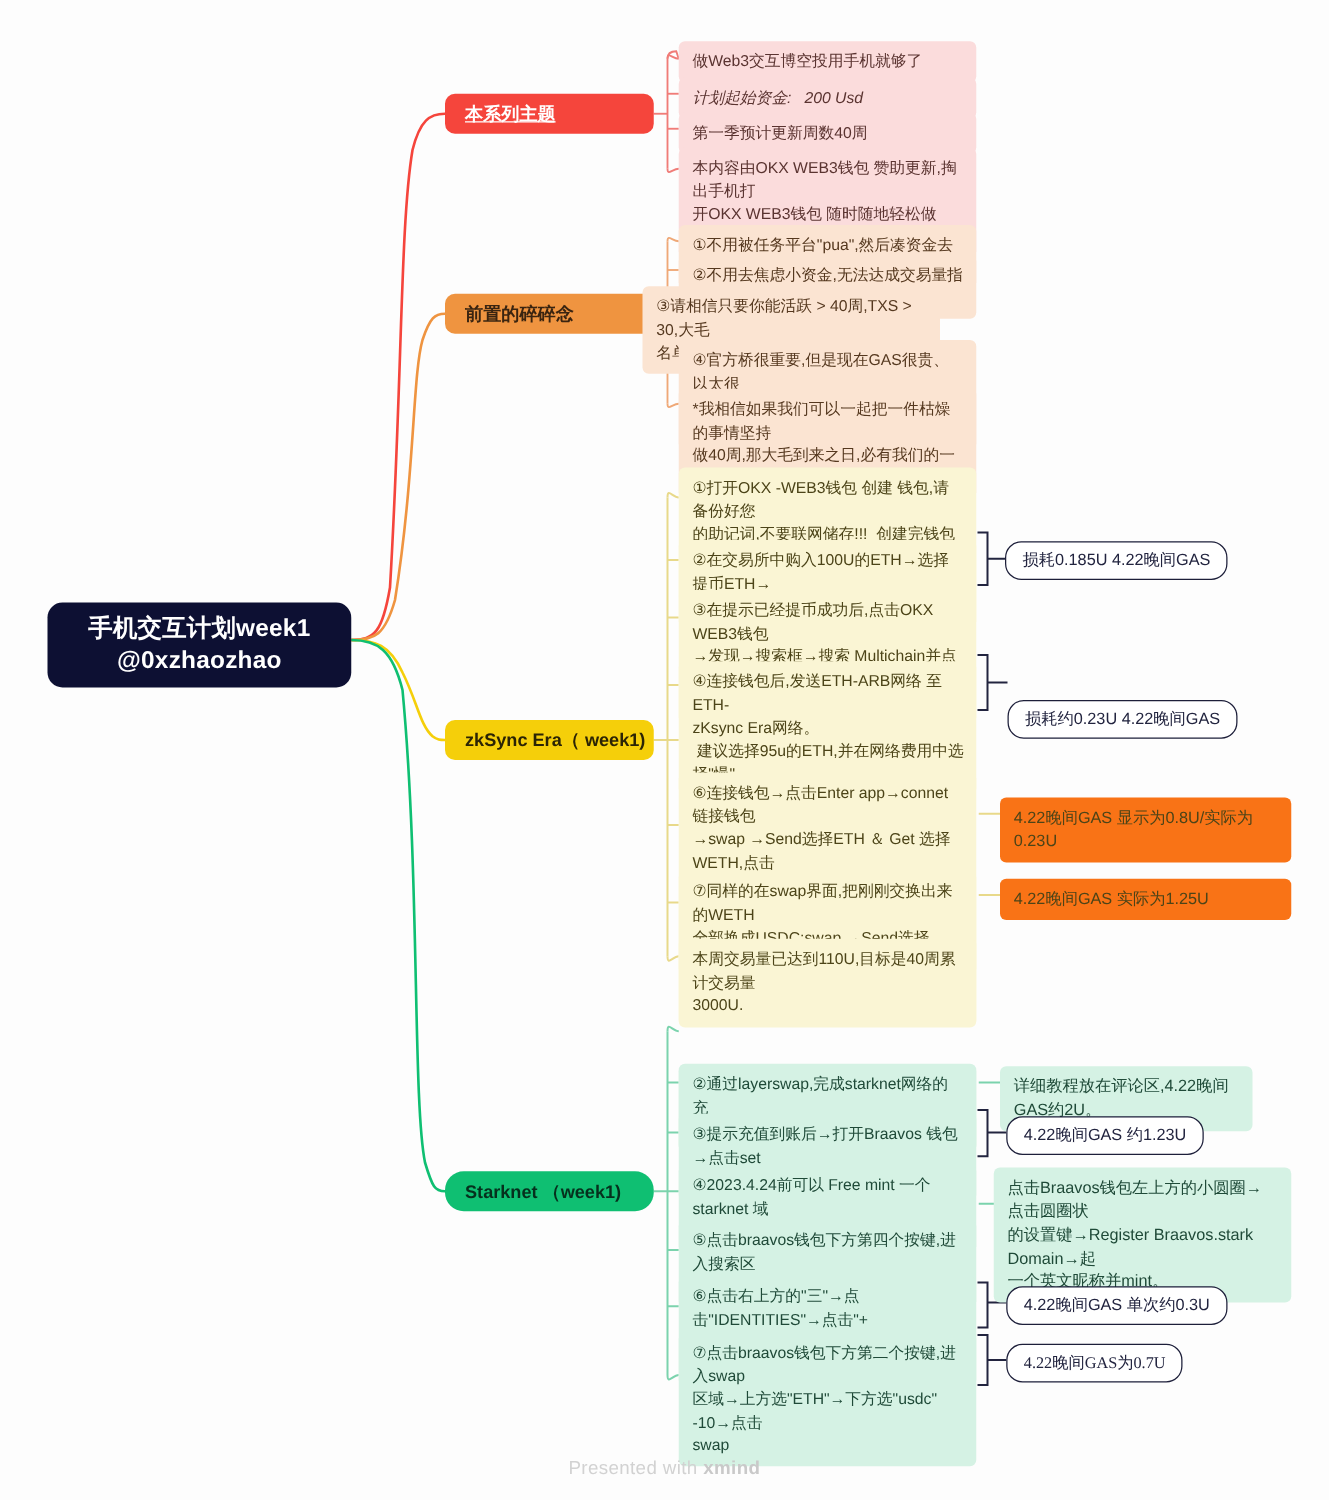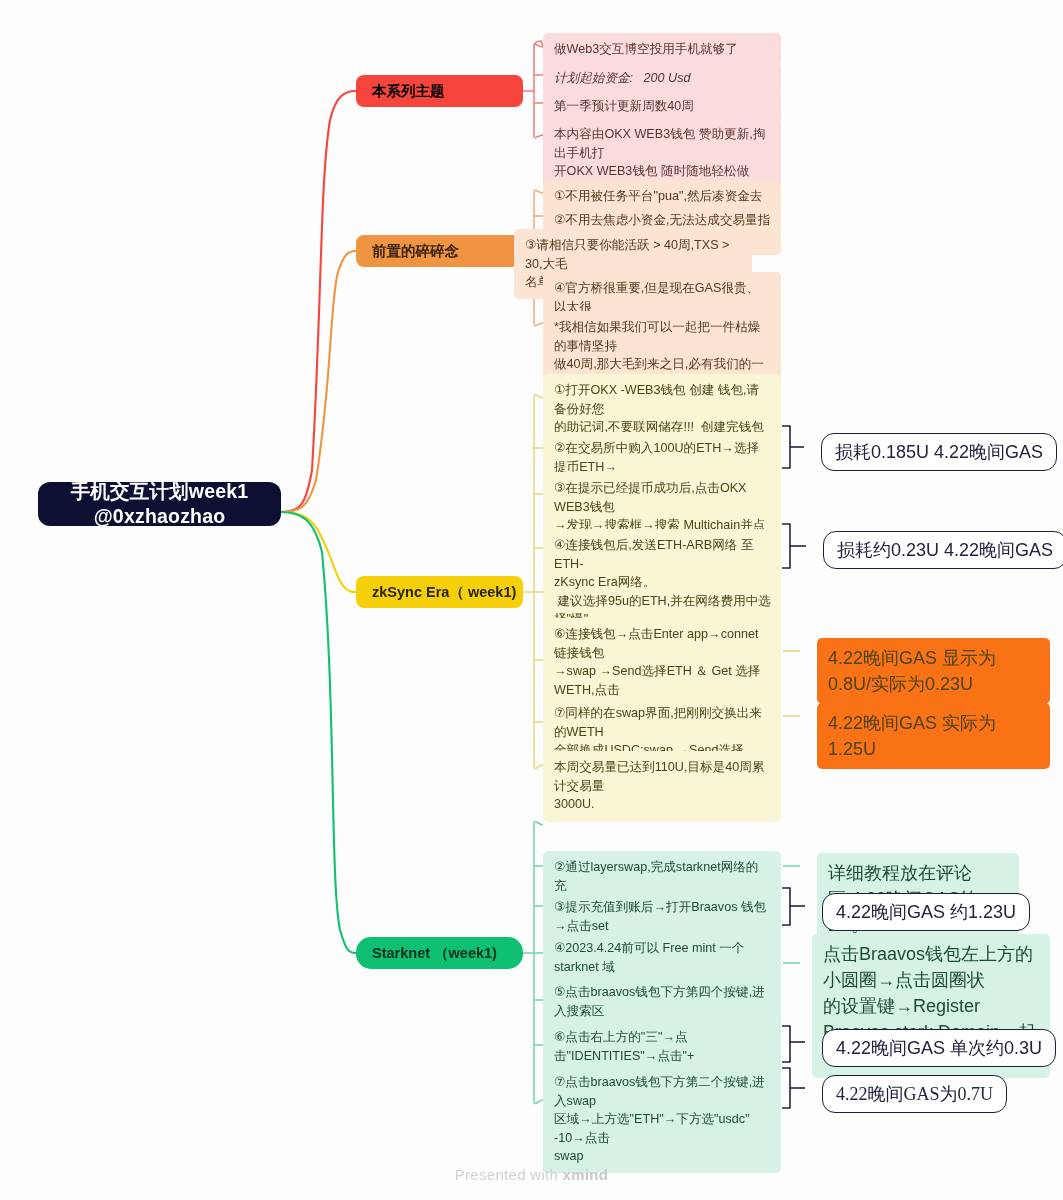--- a/index.html
+++ b/index.html
@@ -10,36 +10,36 @@
     font-family:"Liberation Sans","DejaVu Sans",sans-serif;
     overflow:hidden;
     position:relative;
   }
   #canvas{position:absolute;inset:0;width:1063px;height:1200px;}
   #wires{position:absolute;left:0;top:0;width:1063px;height:1200px;pointer-events:none;}
 
   
   .root{
     position:absolute;
-    left:38px;top:482px;width:243px;height:44px;
+    left:38px;top:482px;width:243px;height:68px;
     background:#0d1033;border-radius:12px;
     display:flex;flex-direction:column;align-items:center;justify-content:center;
     color:#ffffff;font-weight:bold;font-size:19.5px;line-height:1.28;
     letter-spacing:.2px;
   }
   .root span{display:block;text-align:center;white-space:nowrap;}
 
   
   .chip{
     position:absolute;height:32px;width:167px;
     border-radius:8px;display:flex;align-items:center;
     padding-left:16px;box-sizing:border-box;
     font-weight:bold;font-size:14.5px;white-space:nowrap;
   }
-  .chip.red{background:#f5453c;color:#000000;}
+  .chip.red{background:#f5453c;color:#ffffff;text-decoration:underline;}
   .chip.orange{background:#ef9440;color:#3a2410;}
   .chip.yellow{background:#f5cf0a;color:#2b2405;}
   .chip.green{background:#0fbf72;color:#06301d;border-radius:15px;}
 
   
   .leaf{
     position:absolute;box-sizing:border-box;
     border-radius:5px;
     padding:7px 10px 7px 11px;
     font-size:12.6px;line-height:1.47;
@@ -47,21 +47,21 @@
     width:238px;
   }
   .leaf.red{background:#fbdcdc;color:#5a3330;}
   .leaf.orange{background:#fbe4d2;color:#55381f;}
   .leaf.yellow{background:#faf5d4;color:#4c4418;}
   .leaf.green{background:#d5f2e4;color:#1f4a38;}
 
   
   .note{
     position:absolute;box-sizing:border-box;
-    font-size:18px;line-height:1.45;white-space:pre-wrap;margin-left:17px;
+    font-size:13px;line-height:1.45;white-space:pre-wrap;
   }
   .note.outline{
     border:1.6px solid #1d1f3a;border-radius:13px;
     padding:5px 13px;color:#22243f;background:#ffffff;
     display:inline-block;white-space:nowrap;
   }
   .note.fill-yellow{
     background:#f97316;color:#4c4418;border-radius:5px;padding:7px 11px;
   }
   .note.fill-green{
@@ -204,21 +204,21 @@
 名,GAS损耗约1.4U。</div>
   <div class="leaf green" style="left:543px;top:976px;">⑤点击braavos钱包下方第四个按键,进入搜索区
 →输入"starknet"→点击"starknet.id".</div>
   <div class="leaf green" style="left:543px;top:1021px;">⑥点击右上方的"三"→点击"IDENTITIES"→点击"+
 ",支付GAS mint starknet . id的小图片 *点两次</div>
   <div class="leaf green" style="left:543px;top:1066px;">⑦点击braavos钱包下方第二个按键,进入swap
 区域→上方选"ETH"→下方选"usdc" -10→点击
 swap</div>
 
   <div class="note outline" style="left:804px;top:433px;">损耗0.185U  4.22晚间GAS</div>
-  <div class="note outline" style="left:806px;top:531px;">损耗约0.23U  4.22晚间GAS</div>
+  <div class="note outline" style="left:806px;top:560px;">损耗约0.23U  4.22晚间GAS</div>
   <div class="note fill-yellow" style="left:800px;top:638px;width:233px;">4.22晚间GAS 显示为0.8U/实际为0.23U</div>
   <div class="note fill-yellow" style="left:800px;top:703px;width:233px;">4.22晚间GAS 实际为1.25U</div>
   <div class="note fill-green" style="left:800px;top:853px;width:202px;">详细教程放在评论区,4.22晚间GAS约2U。</div>
   <div class="note outline" style="left:805px;top:893px;">4.22晚间GAS 约1.23U</div>
   <div class="note fill-green" style="left:795px;top:934px;width:238px;">点击Braavos钱包左上方的小圆圈→点击圆圈状
 的设置键→Register Braavos.stark Domain→起
 一个英文昵称并mint。</div>
   <div class="note outline" style="left:805px;top:1029px;">4.22晚间GAS 单次约0.3U</div>
   <div class="note outline" style="left:805px;top:1075px;font-family:Liberation Serif, serif;">4.22晚间GAS为0.7U</div>
 

